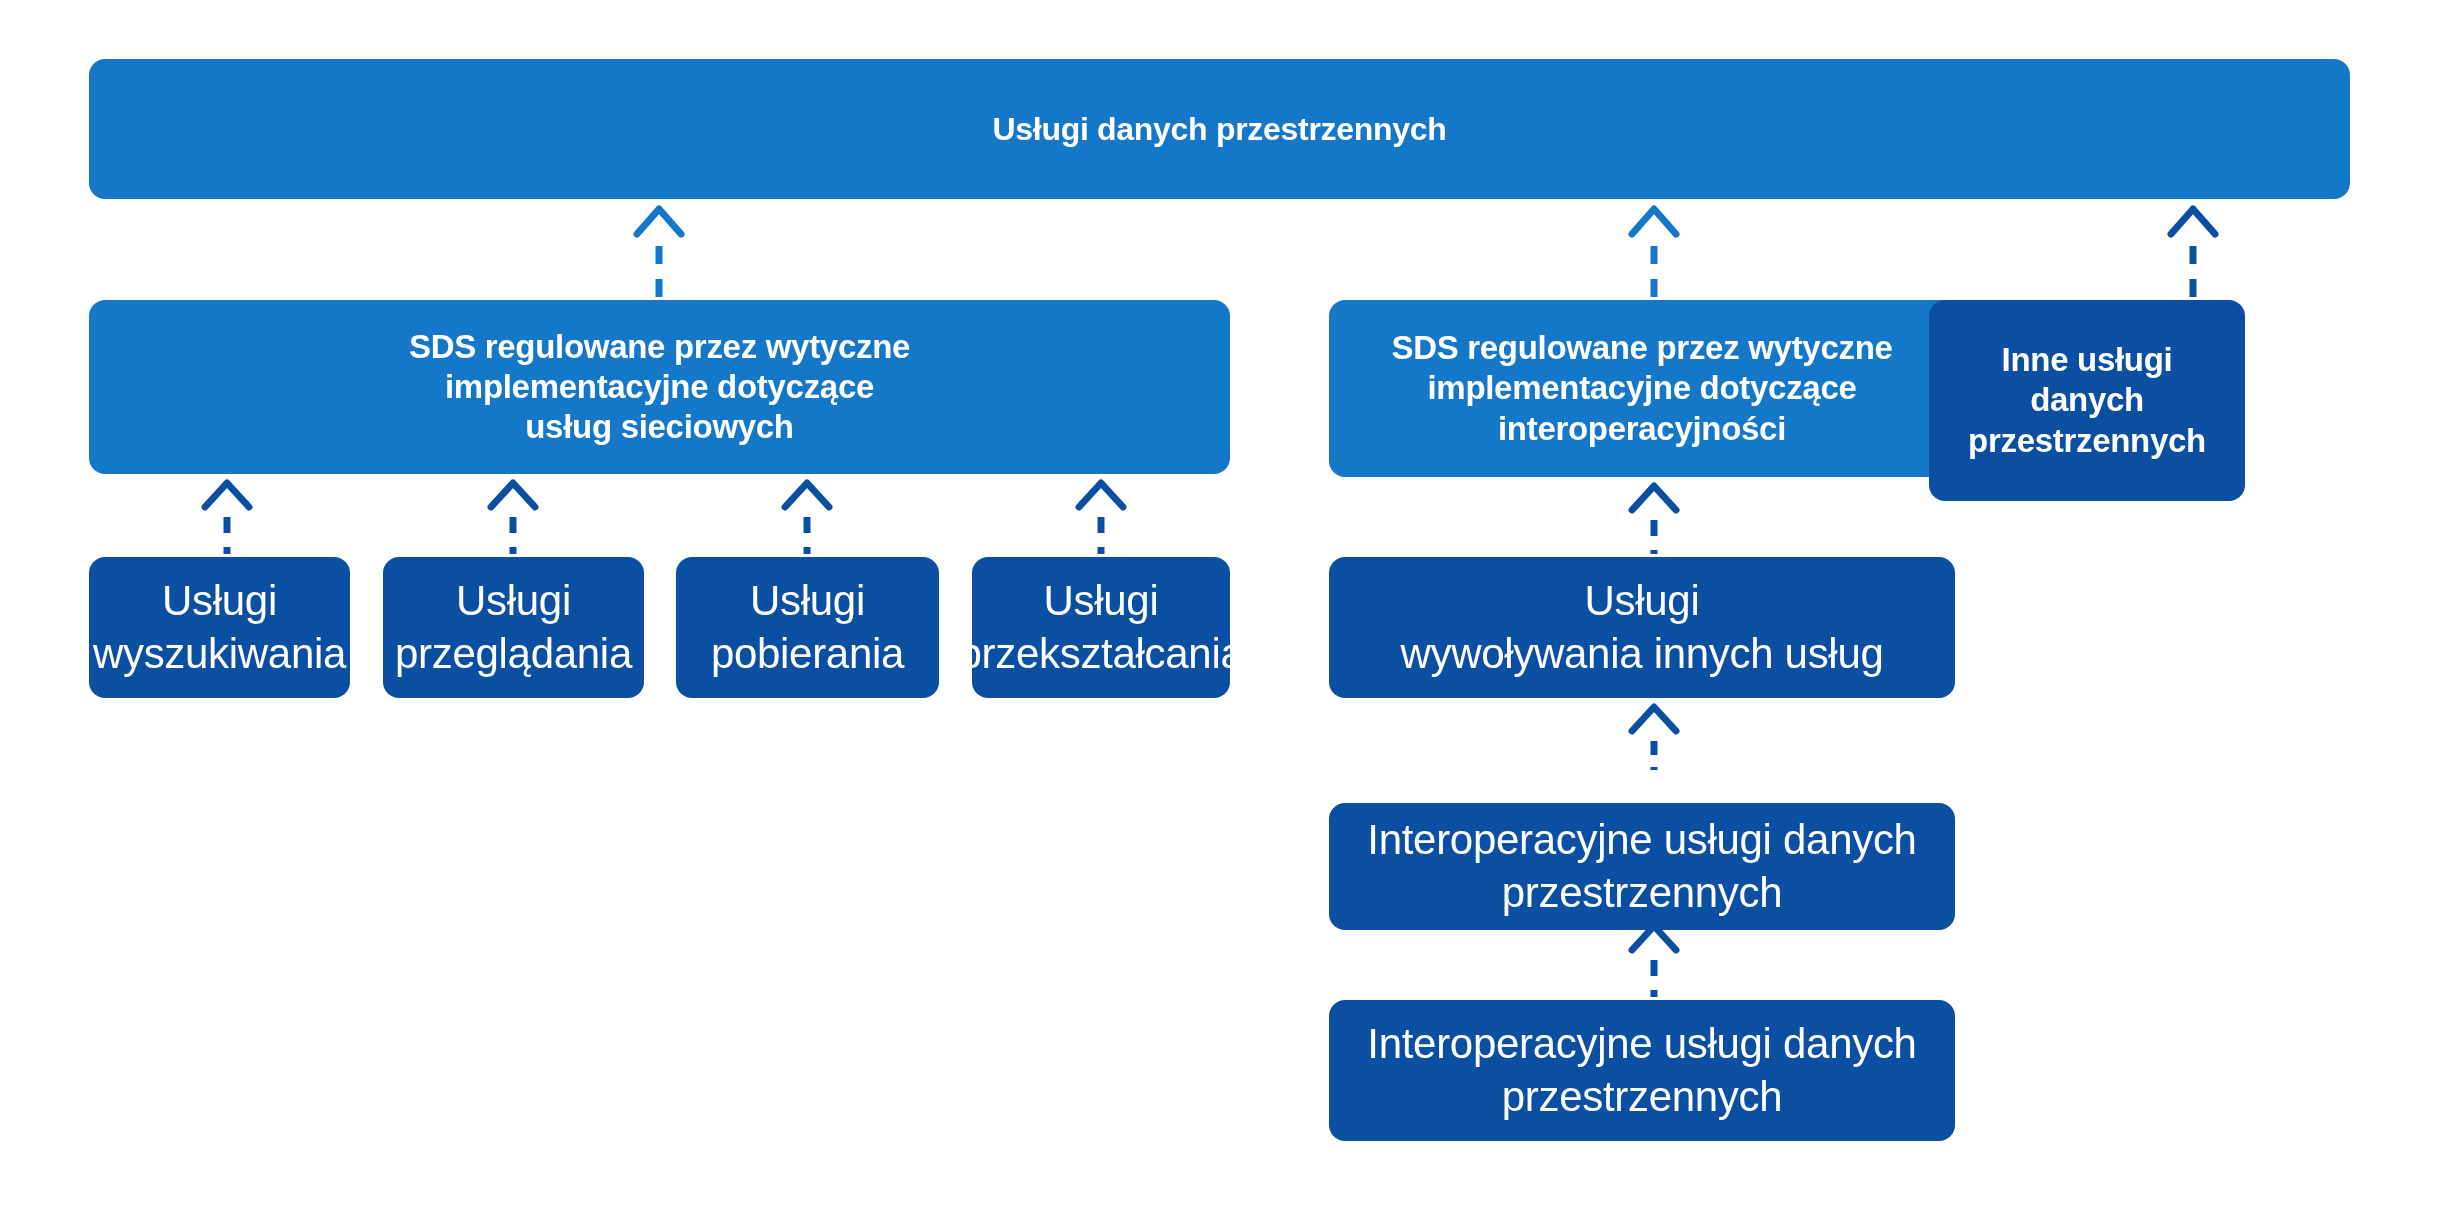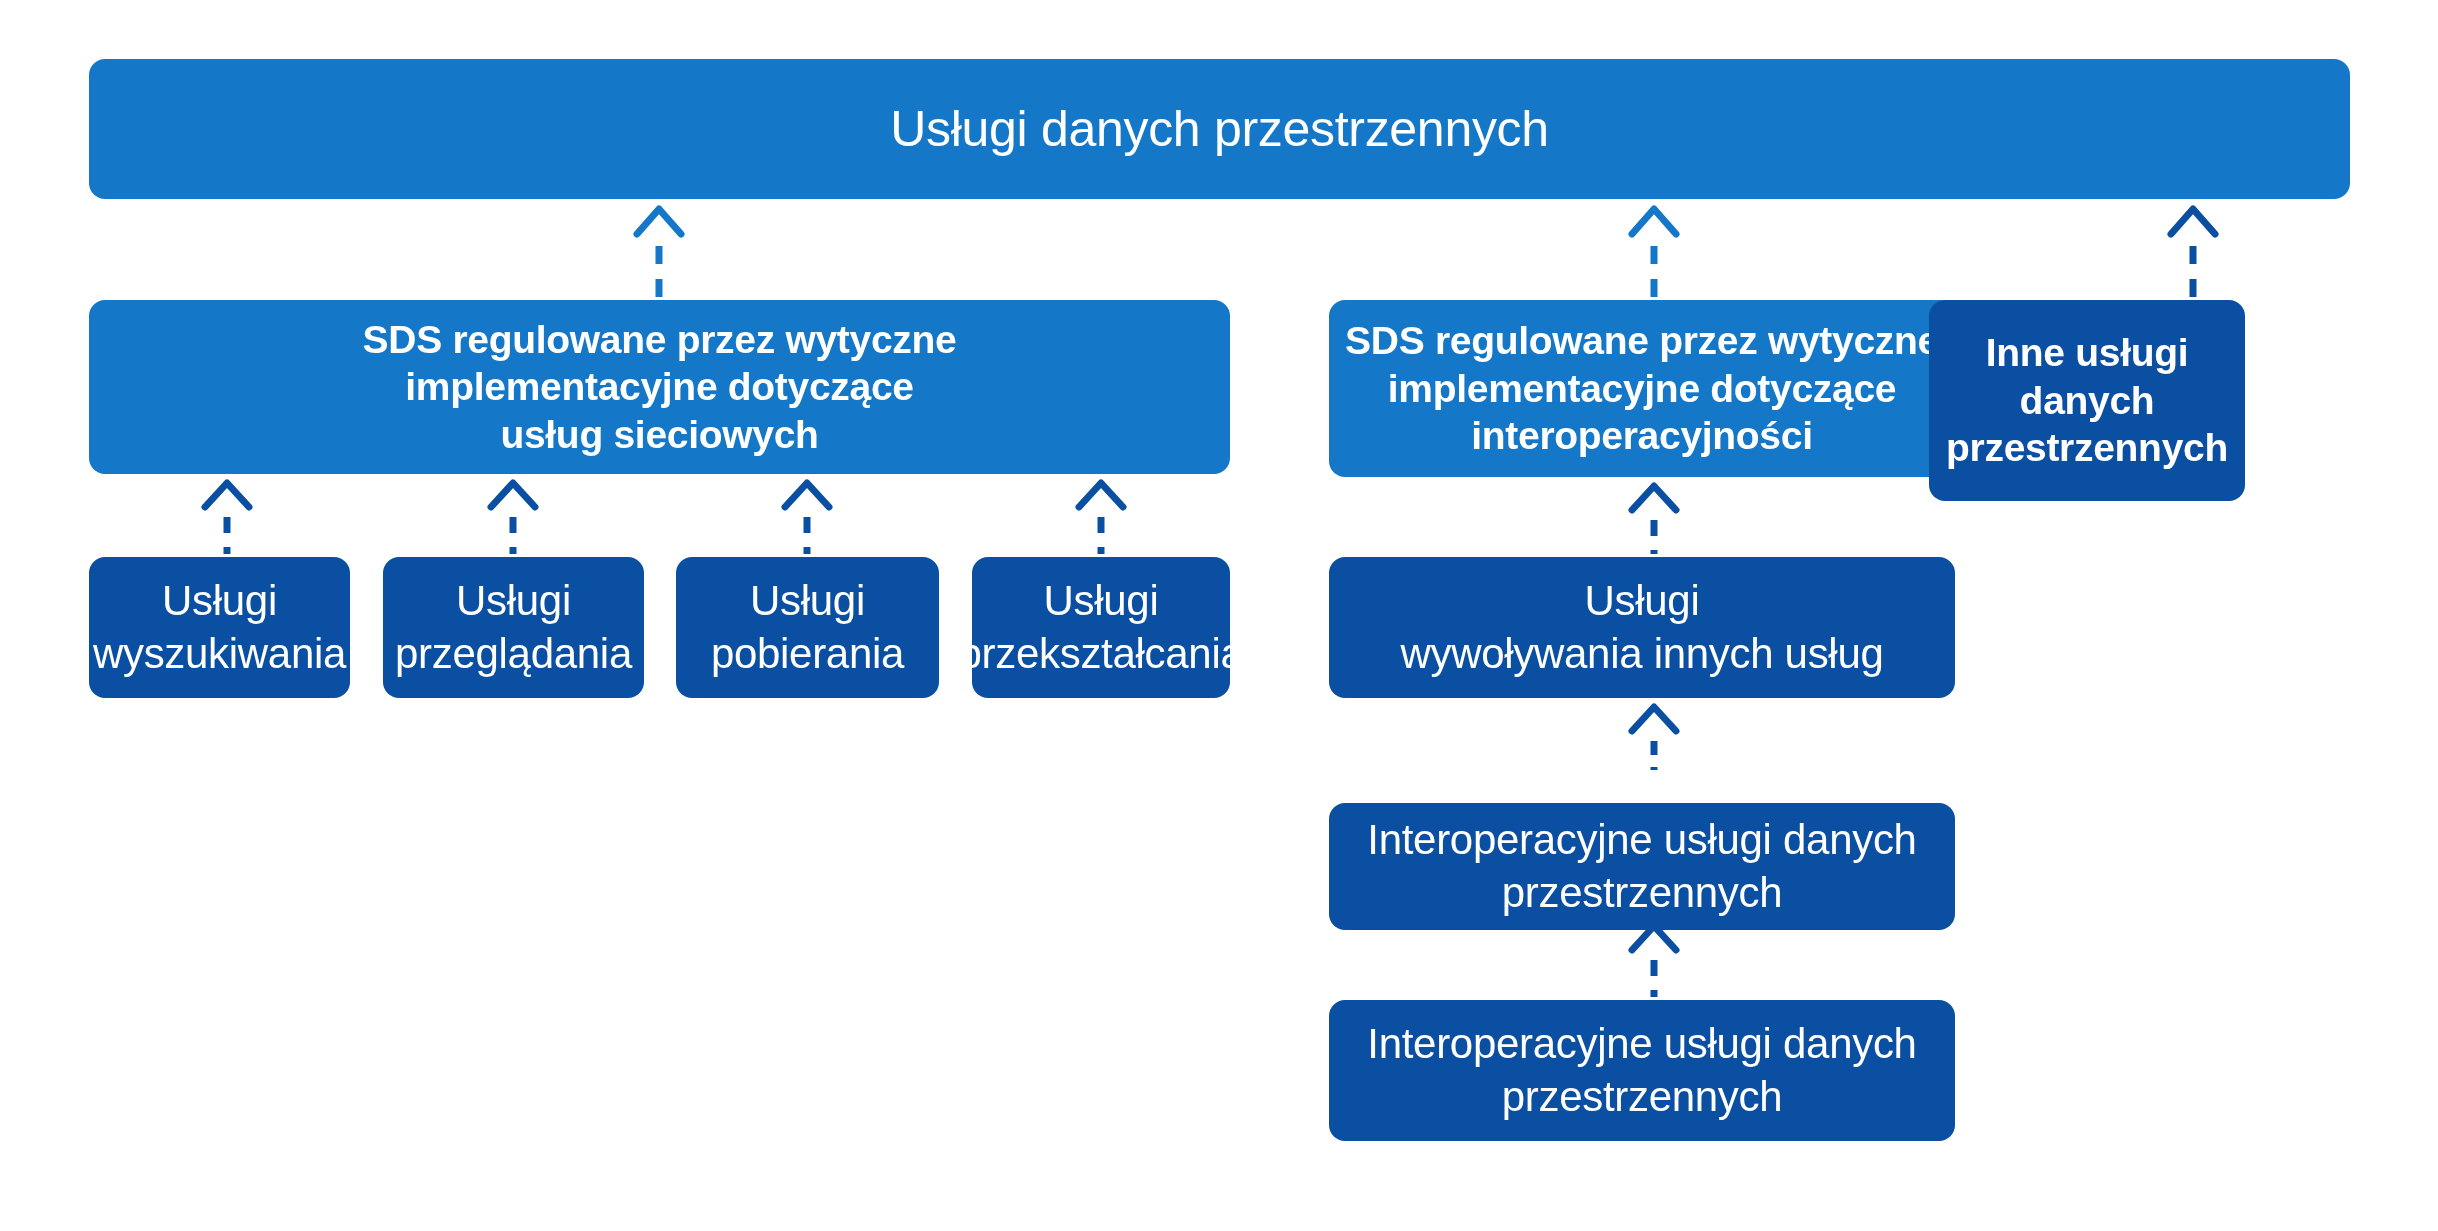--- a/index.html
+++ b/index.html
@@ -28,25 +28,25 @@
     border-radius:16px;
     color:var(--text);
   }
   .box.medium{background:var(--medium);}
   .box.dark{background:var(--dark);}
   .label{
     white-space:pre-line;
     letter-spacing:-0.3px;
   }
   .label.title{
-    font-size:50px;
-    font-weight:400;
+    font-size:32px;
+    font-weight:700;
   }
   .label.heading{
-    font-size:39px;
+    font-size:33px;
     font-weight:700;
     line-height:1.22;
   }
   .label.plain{
     font-size:42px;
     font-weight:400;
     line-height:1.26;
   }
   svg.arrow{position:absolute;display:block;}
   svg.arrow .stroke-medium{stroke:var(--medium);}

